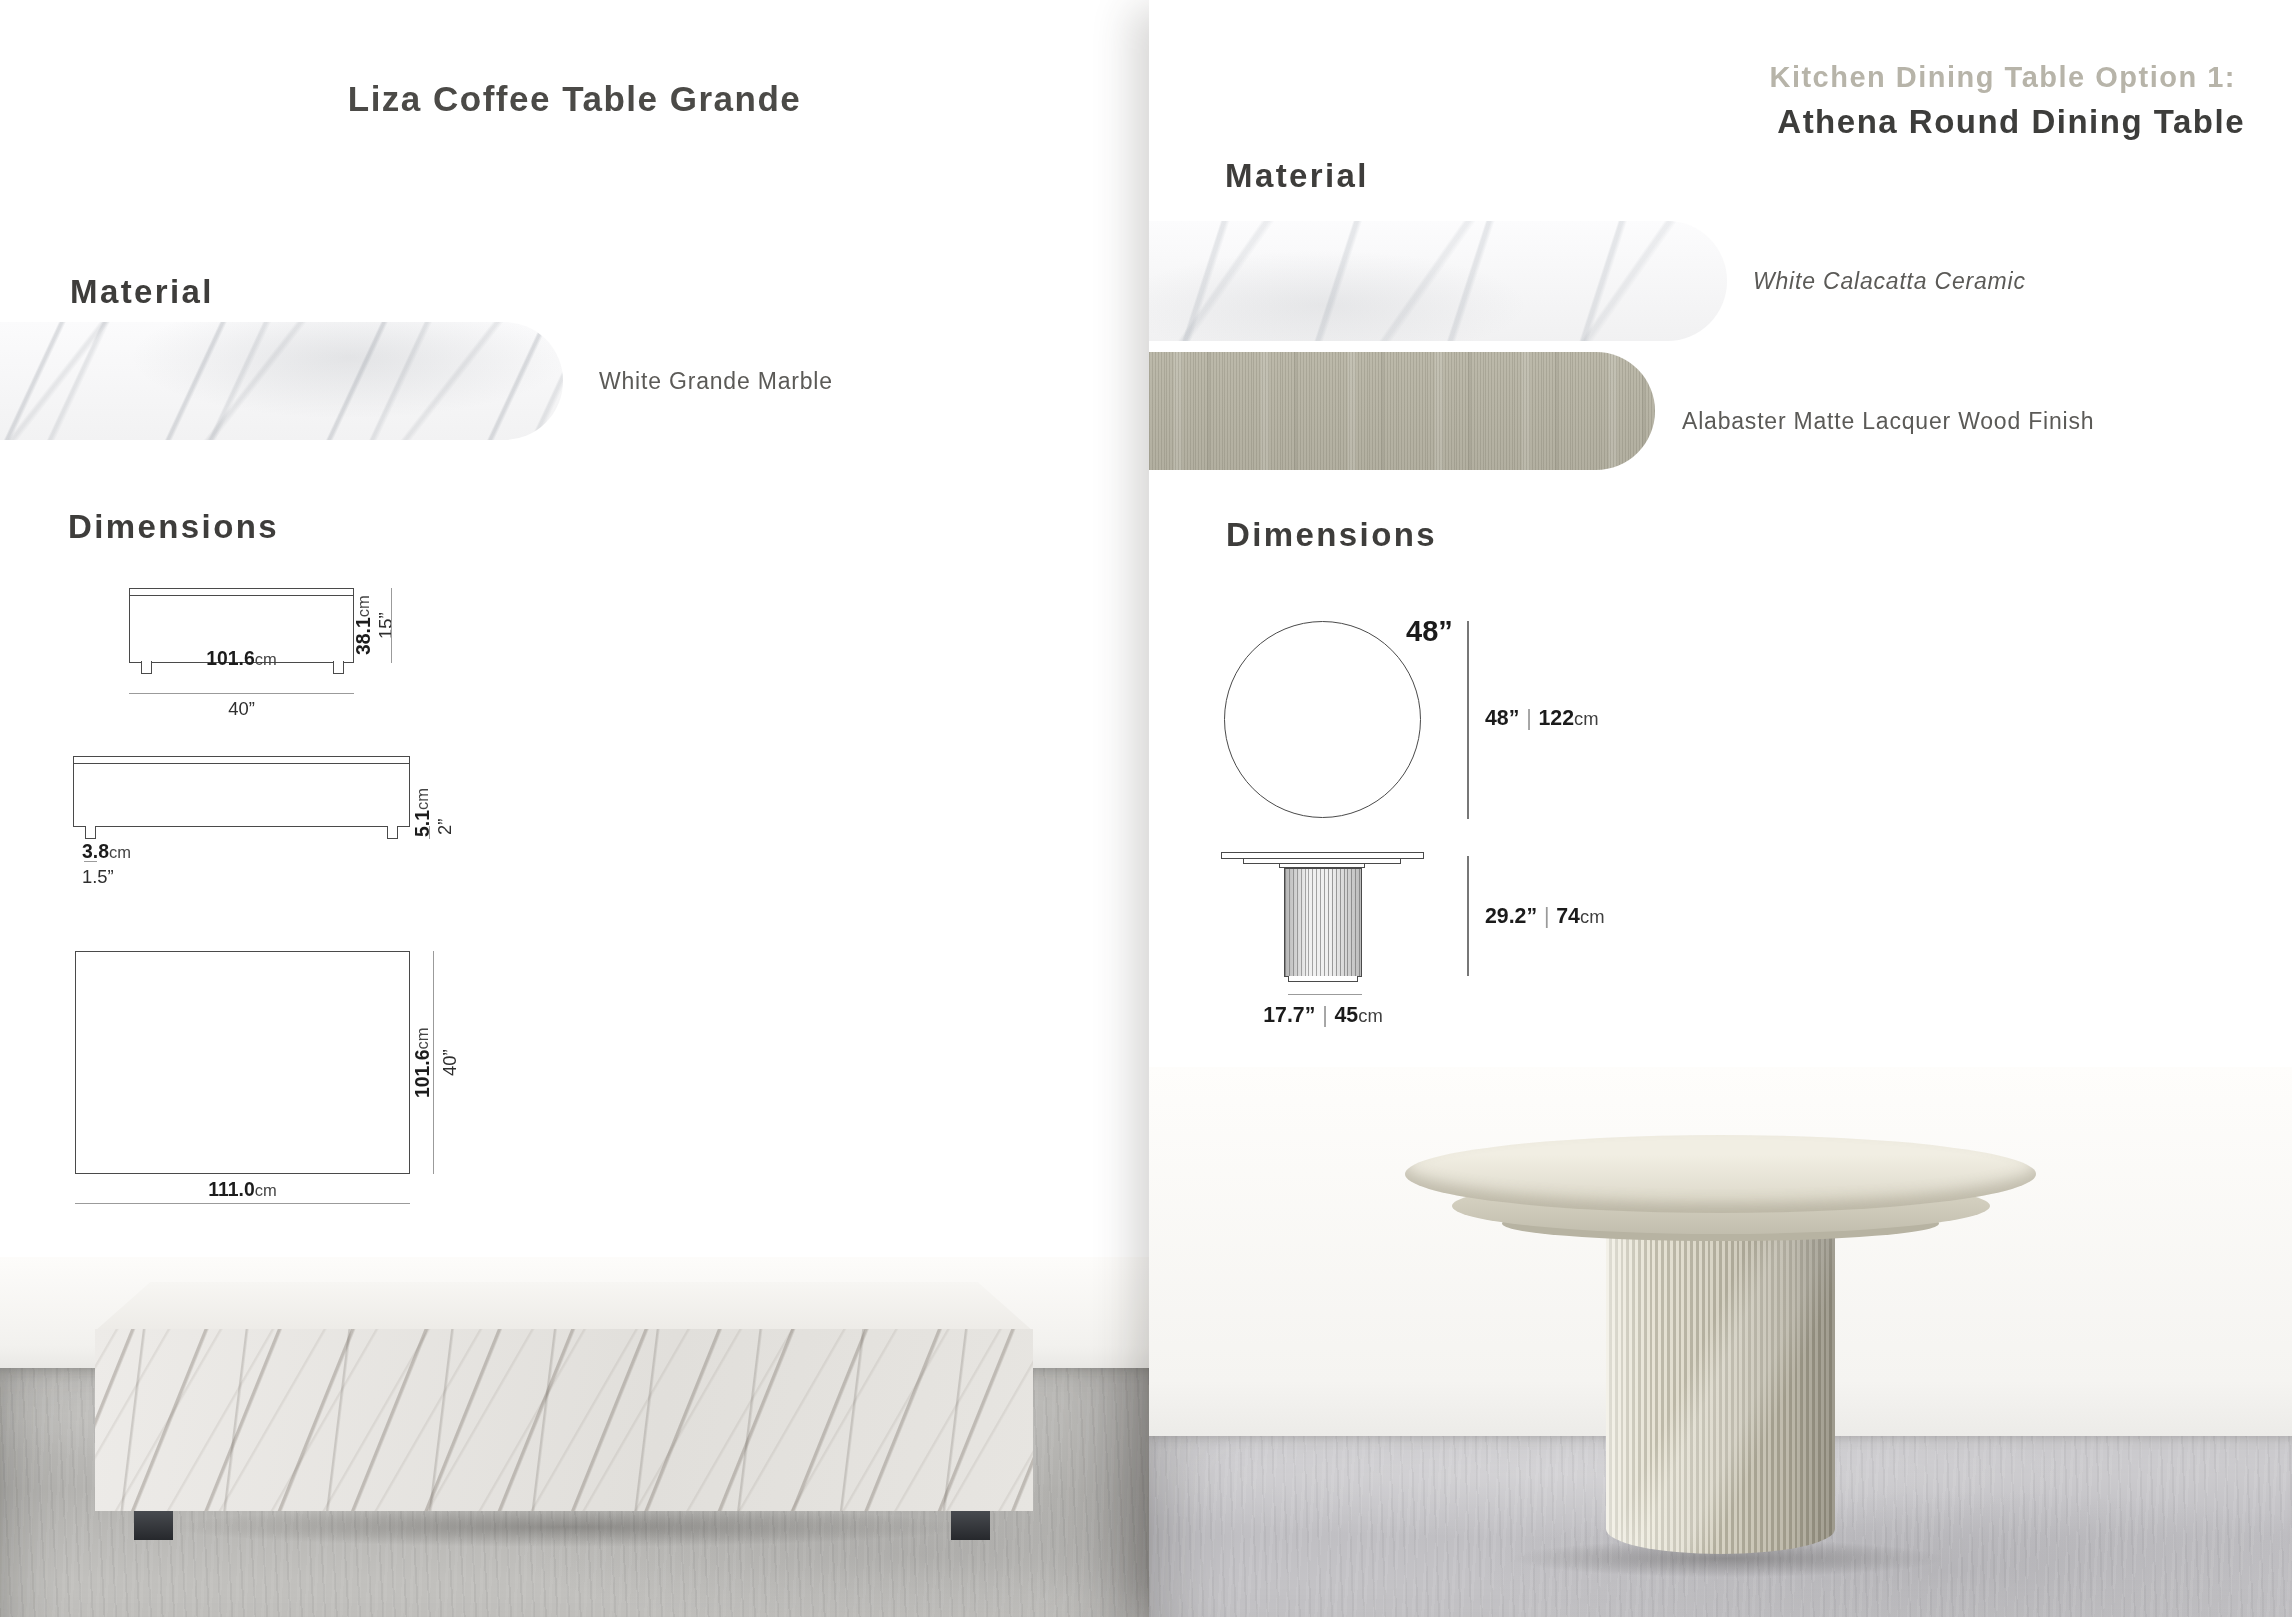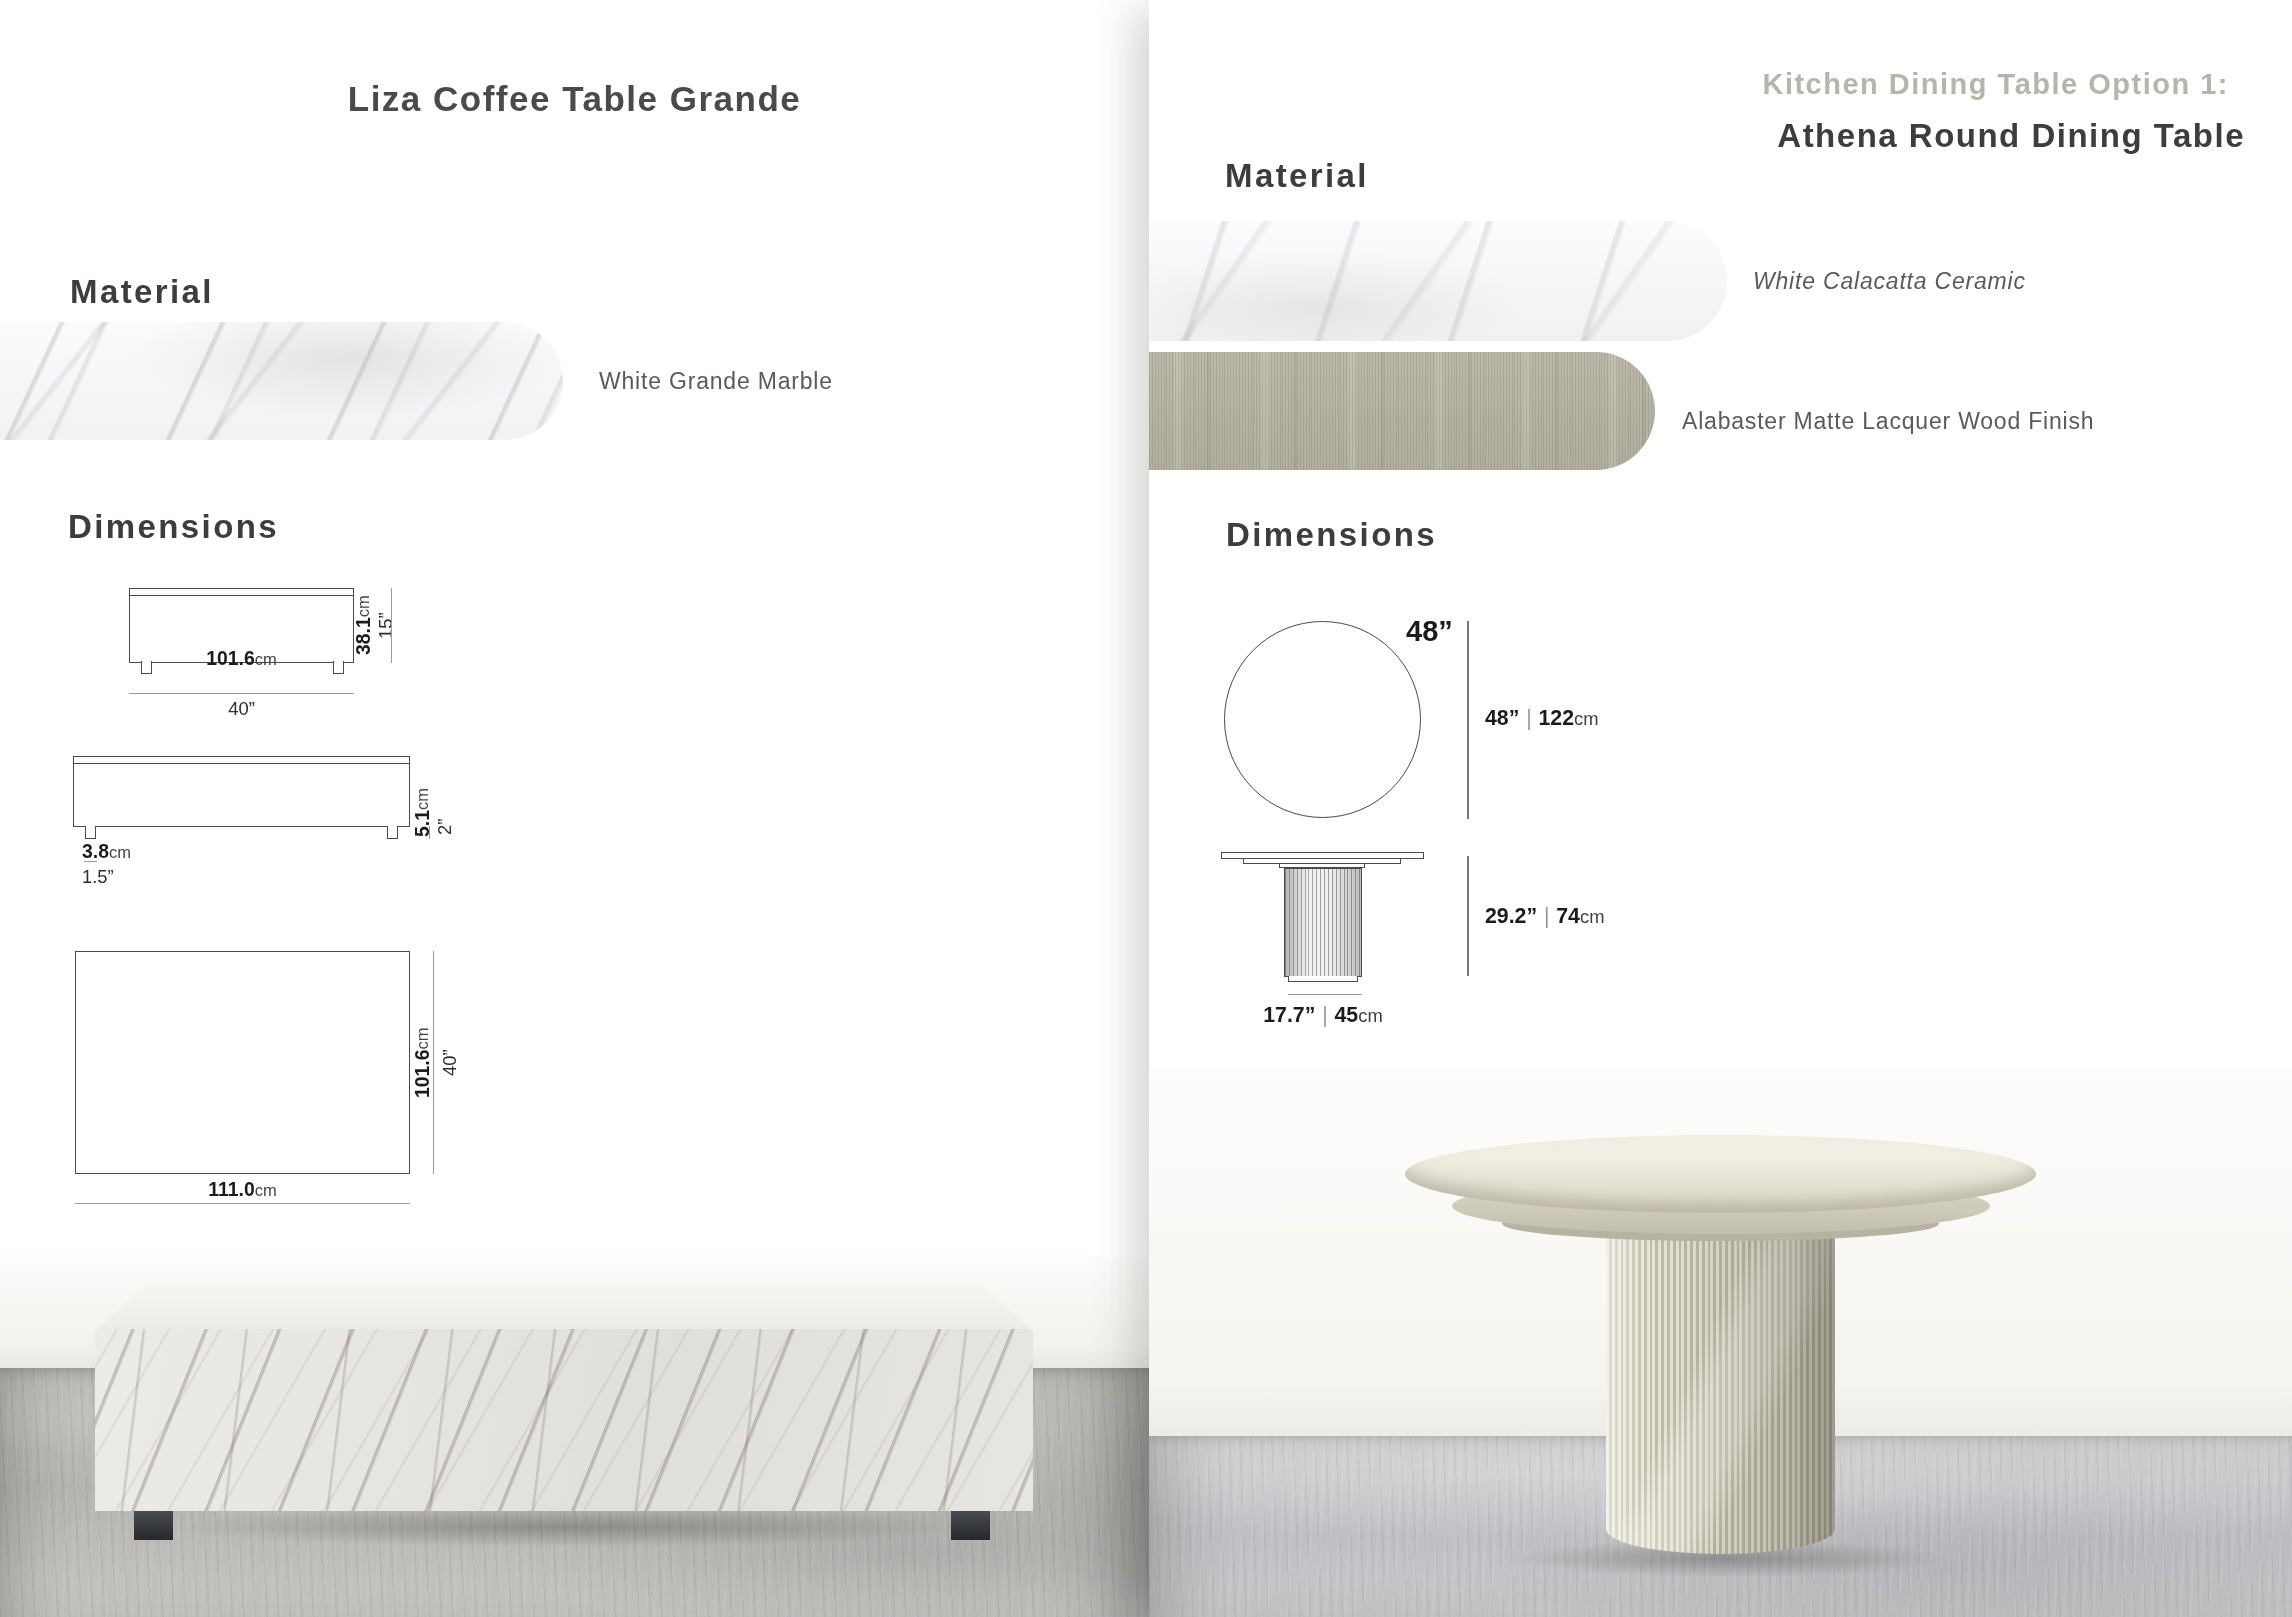--- a/index.html
+++ b/index.html
@@ -7,21 +7,21 @@
         font-family:"Liberation Sans", sans-serif;color:#3f3e3c;}
   .abs{position:absolute;}
   section{position:absolute;left:0;top:0;width:2293px;height:1618px;}
   #left-sec{z-index:1;margin-top:17px;}
   #right-bg{position:absolute;left:1149px;top:0;width:1144px;height:1618px;background:#fff;
             box-shadow:-25px 0 39px -7.8px rgba(55,52,46,0.20);z-index:2;}
   #right-sec{z-index:3;}
 
   
   .title-l{font-size:35px;font-weight:bold;letter-spacing:1.5px;color:#4b4a47;margin:0;}
-  .title-r1{font-size:29px;font-weight:bold;letter-spacing:1.5px;color:#b7b4a9;margin:16px;text-align:right;}
+  .title-r1{font-size:29px;font-weight:bold;letter-spacing:1.5px;color:#b7b4a9;margin:9px;text-align:right;}
   .title-r2{font-size:33px;font-weight:bold;letter-spacing:1.5px;color:#3d3d3b;margin:0;text-align:right;}
   .sec-h{font-size:33px;font-weight:bold;letter-spacing:2.4px;color:#3e3d3b;margin:0;}
   .swatch-label{font-size:23px;color:#5b5a57;letter-spacing:0.8px;}
 
   
   .swatch{position:absolute;border-radius:0 59px 59px 0;}
   .marble-a{background:
     repeating-linear-gradient(115deg, transparent 0 53px, rgba(140,146,155,0.28) 55px 57px, transparent 60px 92px, rgba(120,128,138,0.16) 94px 96px, transparent 100px 146px),
     repeating-linear-gradient(128deg, transparent 0 78px, rgba(150,155,162,0.18) 81px 83px, transparent 87px 155px),
     radial-gradient(311px 87px at 62% 30%, rgba(130,135,142,0.18), transparent 70%),

